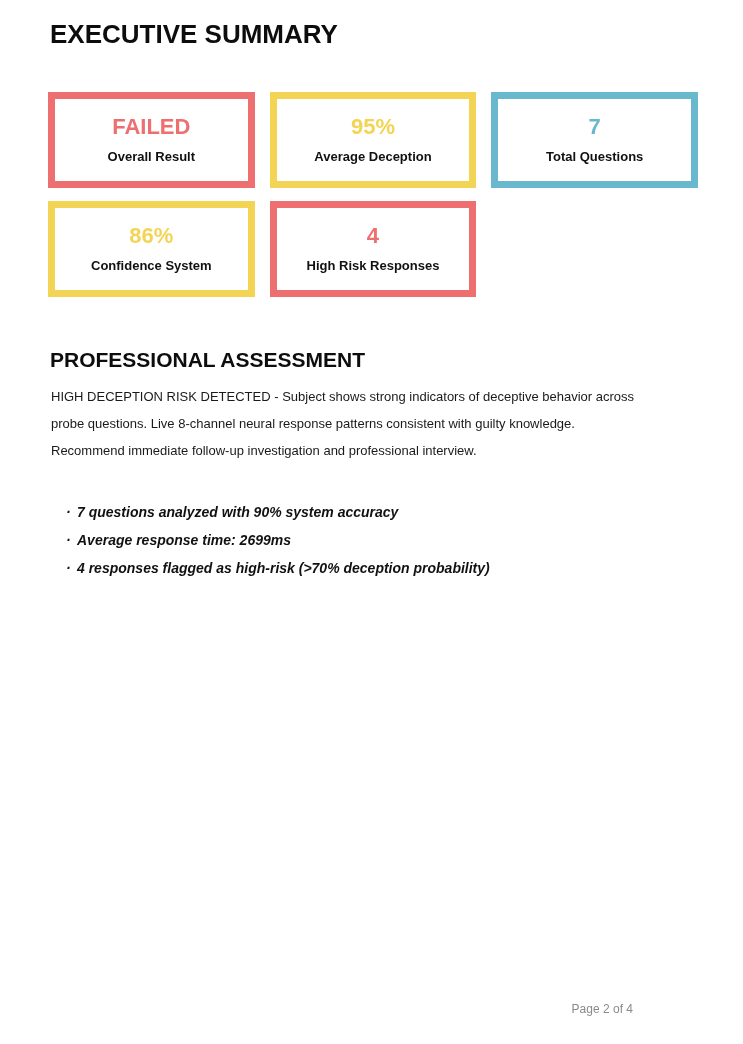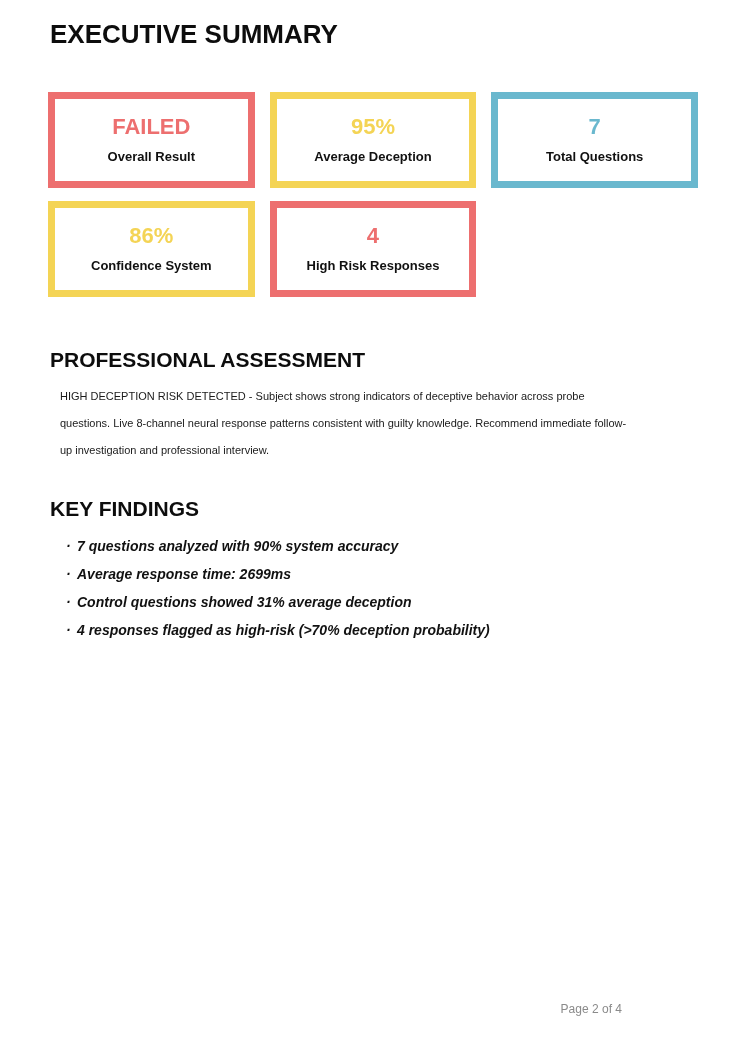--- a/index.html
+++ b/index.html
@@ -58,22 +58,22 @@
   }
   .section-heading {
     font-size: 21px;
     font-weight: bold;
     line-height: 1;
     margin: 0;
     color: #0d0d0d;
   }
   .section-assessment { margin-top: 52px; }
   .assessment-text {
-    margin: 13px 0 0 10px;
-    font-size: 11px;
+    margin: 13px 0 0 1px;
+    font-size: 13px;
     line-height: 27px;
     color: #1a1a1a;
     max-width: 652px;
   }
   .section-findings { margin-top: 34px; }
   .findings-list {
     list-style: none;
     margin: 13px 0 0 0;
     padding: 0 0 0 16px;
     font-style: italic;
@@ -89,21 +89,21 @@
   .findings-list li::before {
     content: "\00B7";
     position: absolute;
     left: 0;
     top: 0;
     font-weight: bold;
   }
   .page-footer {
     position: absolute;
     top: 1002px;
-    right: 59px;
+    right: 48px;
     font-size: 12px;
     color: #8a8a8a;
   }
 </style>
 </head>
 <body>
 
 <div class="page">
 
   <h1 class="page-title">EXECUTIVE SUMMARY</h1>
@@ -130,24 +130,22 @@
       <div class="stat-label">High Risk Responses</div>
     </div>
   </div>
 
   <div class="section-assessment">
     <h2 class="section-heading">PROFESSIONAL ASSESSMENT</h2>
     <p class="assessment-text">HIGH DECEPTION RISK DETECTED - Subject shows strong indicators of deceptive behavior across probe questions. Live 8-channel neural response patterns consistent with guilty knowledge. Recommend immediate follow-up investigation and professional interview.</p>
   </div>
 
   <div class="section-findings">
-    <h2 class="section-heading">KEY FINDINGS</h2>
     <ul class="findings-list">
       <li>7 questions analyzed with 90% system accuracy</li>
       <li>Average response time: 2699ms</li>
-      <li>Control questions showed 31% average deception</li>
       <li>4 responses flagged as high-risk (&gt;70% deception probability)</li>
     </ul>
   </div>
 
   <div class="page-footer">Page 2 of 4</div>
 
 </div>
 
 </body></html>

